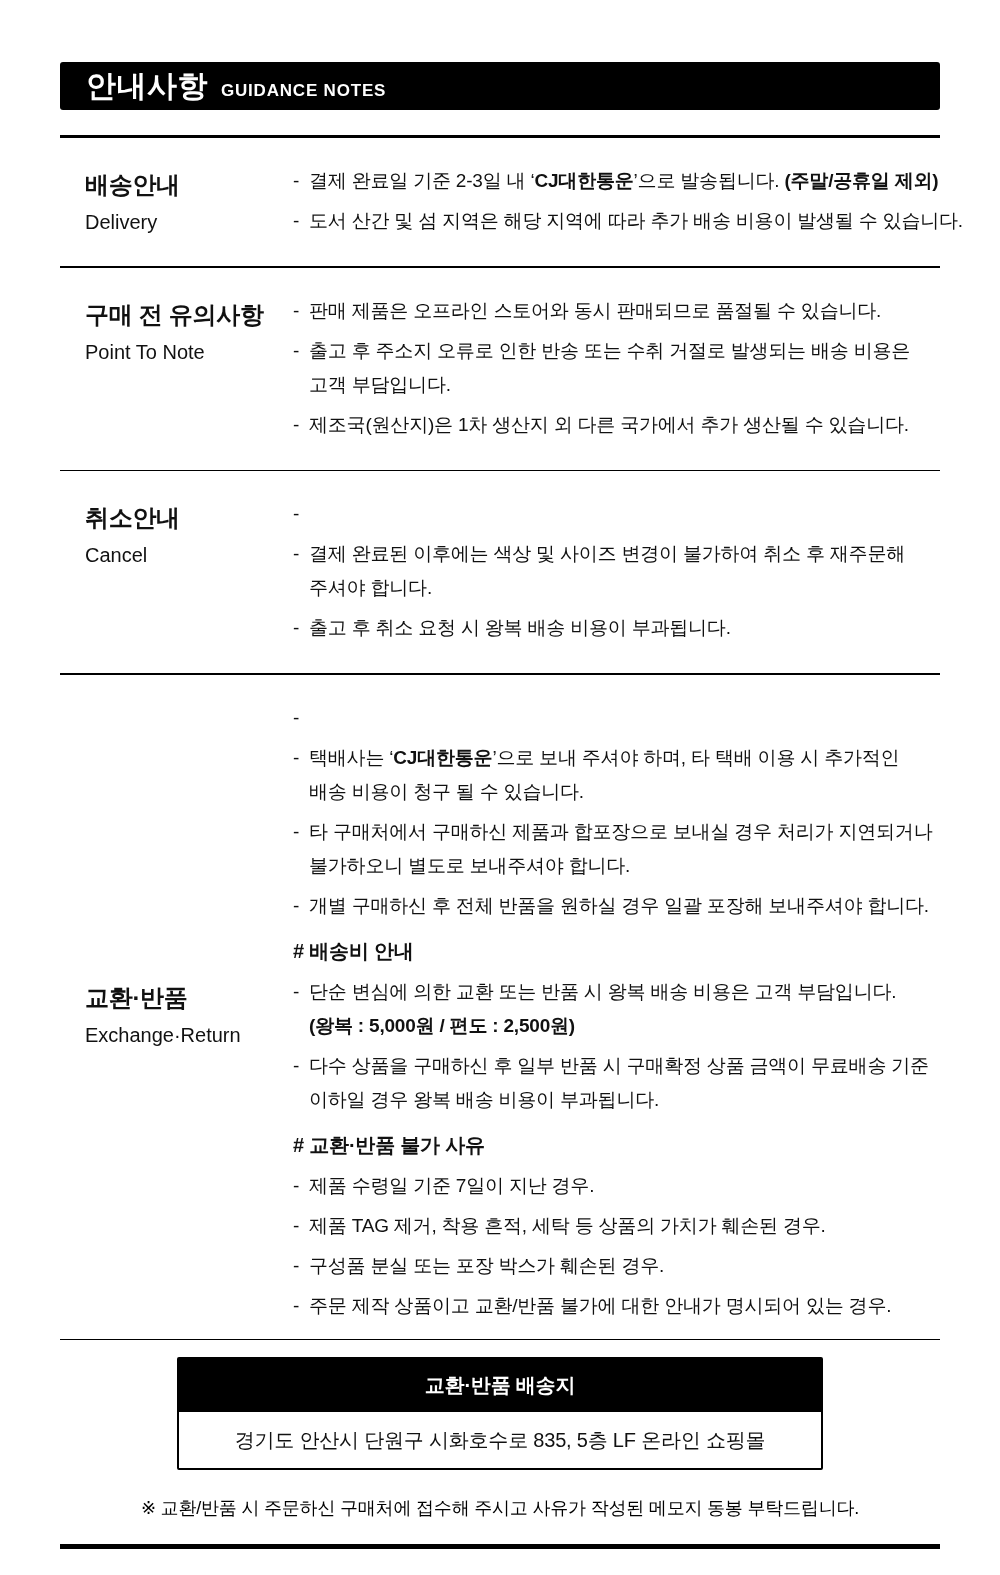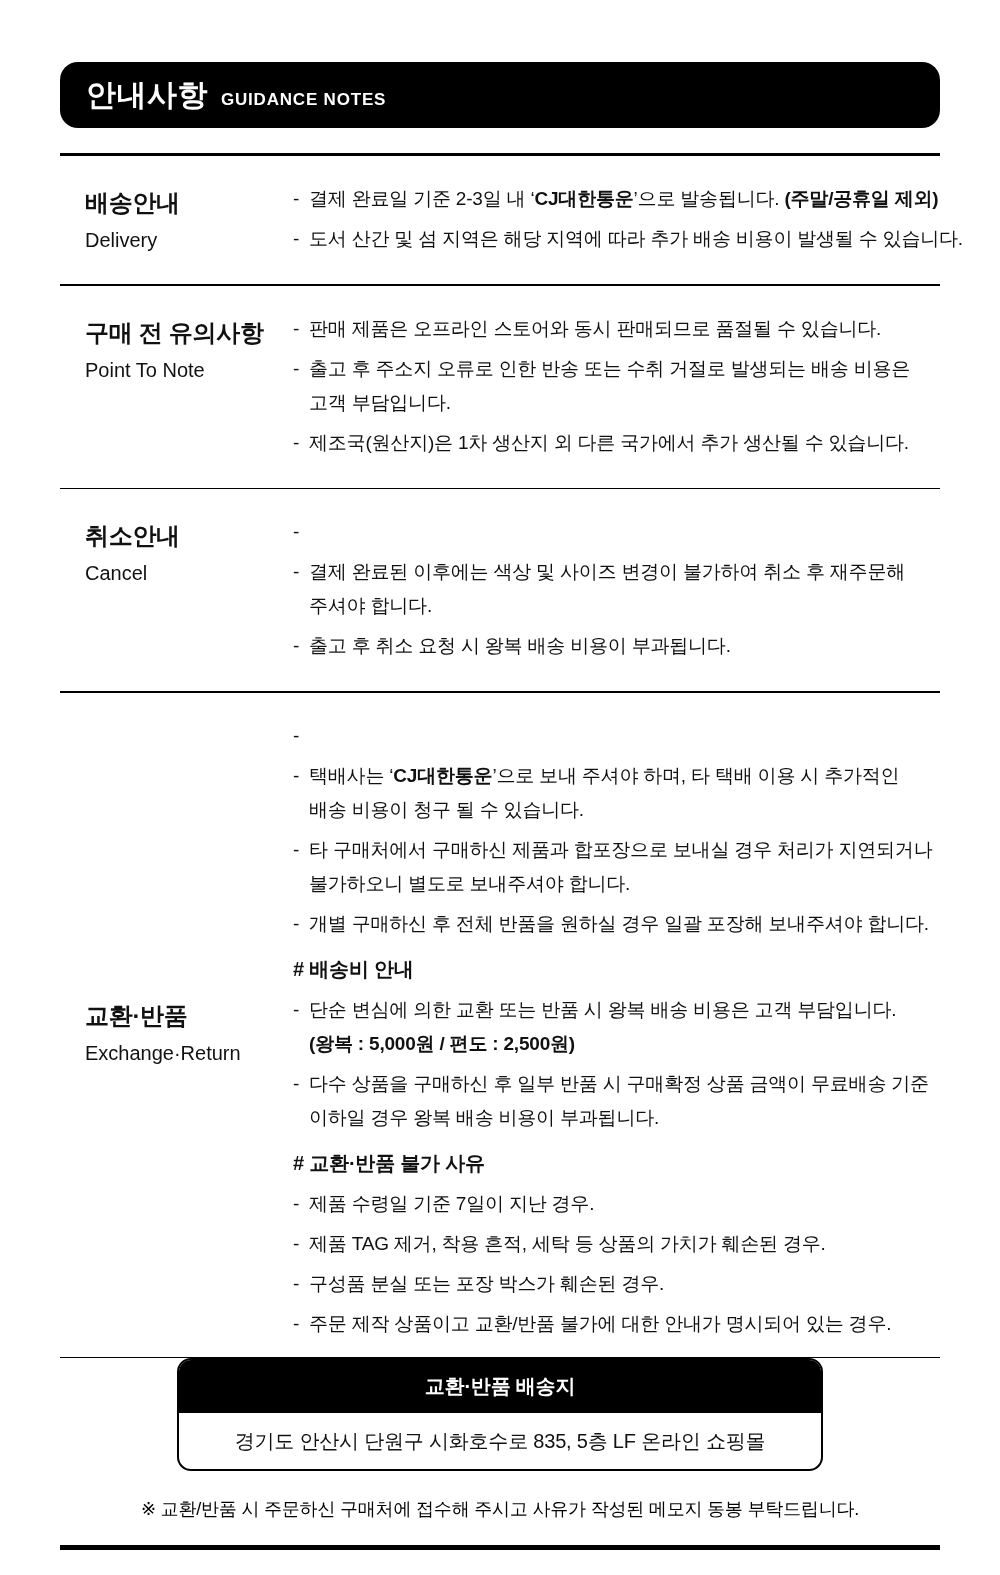--- a/index.html
+++ b/index.html
@@ -11,23 +11,23 @@
     overflow:hidden;
   }
   .page {
     width:1000px; height:1575px;
     padding:0 60px;
     display:flex; flex-direction:column;
   }
   
   .header-bar {
     margin-top:62px;
-    height:66px;
+    height:48px;
     background:#000000;
-    border-radius:18px;
+    border-radius:3px;
     display:flex; align-items:center;
     padding-left:26px;
     flex-shrink:0;
   }
   .header-inner { display:flex; align-items:baseline; gap:13px; }
   .header-title { color:#ffffff; font-size:30px; font-weight:700; letter-spacing:0.5px; }
   .header-subtitle { color:#ffffff; font-size:17px; font-weight:600; letter-spacing:0.8px; }
   
   .rule-header { margin-top:25px; height:3px; background:#000000; flex-shrink:0; }
   .rule-thin   { height:1.5px; background:#000000; flex-shrink:0; }
@@ -43,21 +43,21 @@
   .bullet:last-child { margin-bottom:0; }
   .bullet-dash { width:16px; flex-shrink:0; }
   .bullet-lines { white-space:nowrap; }
   .bullet b { font-weight:700;margin-top:28px; }
   .subheading { font-size:20px; font-weight:700; line-height:28px; margin:14px 0 10px; letter-spacing:-0.2px; }
   
   .bottom-cluster { margin-top:auto; flex-shrink:0; padding-bottom:26px; }
   .address-box {
     width:646px; margin:0 auto;
     border:2px solid #000000;
-    border-radius:14px;
+    border-radius:2px;
     overflow:hidden;
     background:#ffffff;
   }
   .address-box-header {
     background:#000000; color:#ffffff;
     height:53px;
     display:flex; align-items:center; justify-content:center;
     font-size:20px; font-weight:700; letter-spacing:-0.2px;
   }
   .address-box-body {

